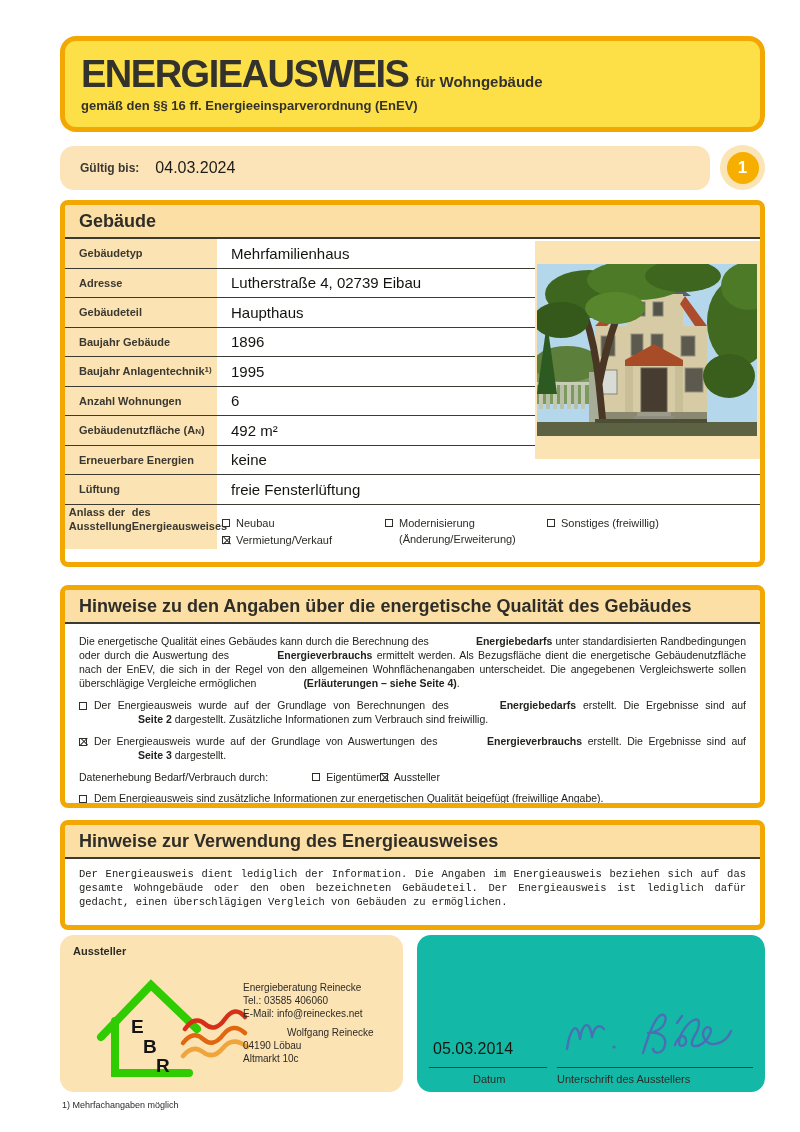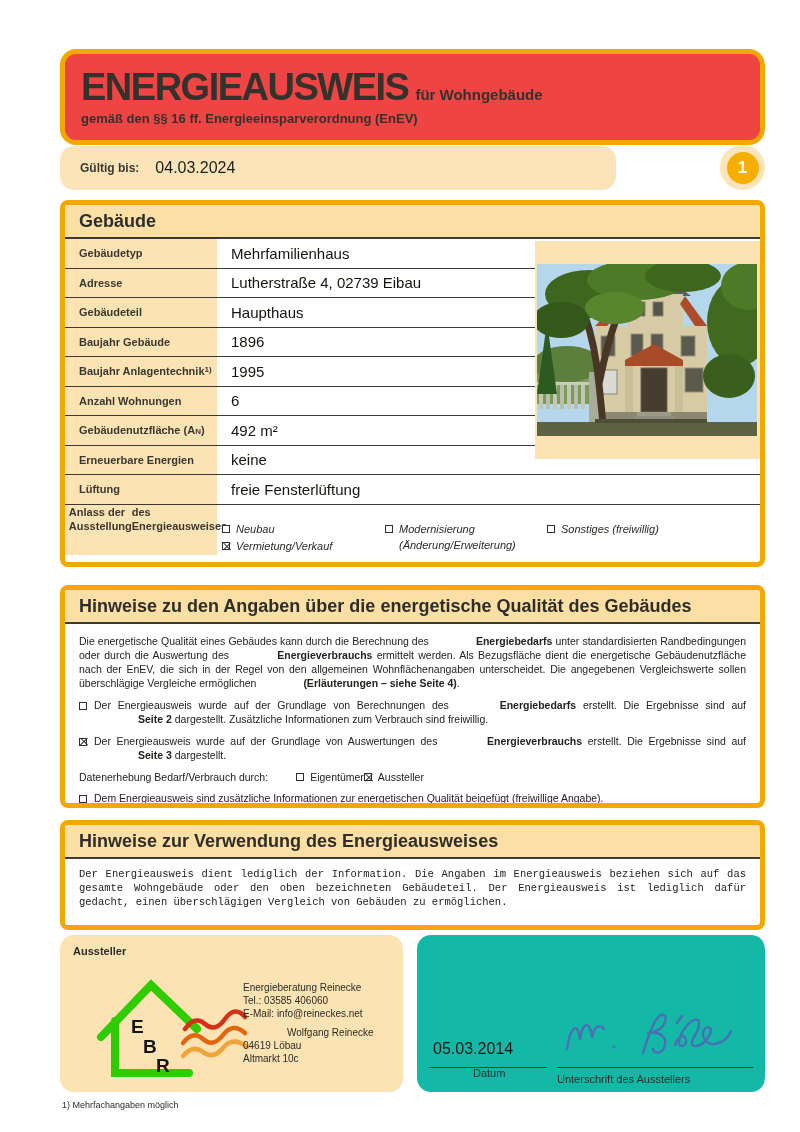--- a/index.html
+++ b/index.html
@@ -1,29 +1,29 @@
 <!DOCTYPE html>
 <html><head>
 <meta charset="utf-8">
 <style>
   * { margin:0; padding:0; box-sizing:border-box; }
   html,body { background:#ffffff; }
   body { font-family:"Liberation Sans", sans-serif; color:#2b2a25; }
   .page { position:relative; width:800px; height:1132px; background:#ffffff; overflow:hidden; }
 
   
-  .header-box { position:absolute; left:60px; top:49px; width:705px; height:96px;
-    border:5px solid #f2a702; border-radius:16px; background:#ef4444; padding:14px 0 0 16px; }
+  .header-box { position:absolute; left:60px; top:36px; width:705px; height:96px;
+    border:5px solid #f2a702; border-radius:16px; background:#fde047; padding:14px 0 0 16px; }
   .title-line { display:flex; align-items:baseline; }
   .title-main { font-size:38px; font-weight:bold; letter-spacing:-1.5px; color:#33322c; line-height:38px; }
   .title-suffix { font-size:15px; font-weight:bold; margin-left:7px; color:#33322c; }
   .subtitle { font-size:13px; font-weight:bold; margin-top:5px; color:#33322c; }
 
   
-  .valid-bar { position:absolute; left:60px; top:146px; width:556px; height:44px;
+  .valid-bar { position:absolute; left:60px; top:146px; width:650px; height:44px;
     background:#fce4b8; border-radius:14px; display:flex; align-items:center; }
   .valid-label { font-size:12px; font-weight:bold; color:#3a3831; margin-left:20px; }
   .valid-date { font-size:16px; color:#1c1c18; margin-left:16px; }
   .page-badge { position:absolute; left:720px; top:145px; width:45px; height:45px; border-radius:50%;
     background:#fbe4b6; display:flex; align-items:center; justify-content:center; }
   .page-badge .inner { width:32px; height:32px; border-radius:50%; background:#f6ae00;
     display:flex; align-items:center; justify-content:center; color:#fff; font-size:17px; font-weight:bold; }
 
   
   .gold-box { position:absolute; left:60px; width:705px; border:5px solid #f2a702; border-radius:8px;
@@ -37,21 +37,21 @@
   .g-row.last { border-bottom:none; height:auto; min-height:44px; }
   .g-label { width:152px; flex-shrink:0; background:#fce3b4; display:flex; align-items:center;
     padding-left:14px; font-size:11px; font-weight:bold; color:#3a3830; }
   .g-label sup { font-size:8px; margin-top:-4px; }
   .g-label sub { font-size:8px; margin-bottom:-3px; }
   .g-value { flex:1; display:flex; align-items:center; padding-left:14px; font-size:15px; color:#14140f; }
   .g-label.two-line { flex-direction:row; align-items:flex-start; justify-content:center; line-height:14px; }
   .photo-block { position:absolute; top:36px; right:0; width:225px; height:218px; background:#fce3b4; }
   .photo-block svg { position:absolute; left:2px; top:23px; }
 
-  .occ-options { flex:1; display:flex; padding:16px 0 0 5px;font-style:italic; }
+  .occ-options { flex:1; display:flex; padding:10px 0 0 5px; }
   .occ-col { display:flex; flex-direction:column; }
   .occ-col1 { width:163px; }
   .occ-col2 { width:162px; }
   .cb-item { display:flex; align-items:center; gap:6px; font-size:11px; color:#2c2b26; height:17px; }
   .occ-sub { font-size:11px; color:#2c2b26; padding-left:14px; height:17px; line-height:15px; }
   .cb { width:8px; height:8px; border:1.2px solid #2f2f2a; background:#fff; position:relative;
     display:inline-block; flex-shrink:0; }
   .cb.checked::before, .cb.checked::after { content:""; position:absolute; left:-1.2px; top:2.8px;
     width:10px; height:1.3px; background:#2f2f2a; }
   .cb.checked::before { transform:rotate(45deg); }
@@ -61,38 +61,38 @@
   .notes-box { top:585px; height:223px; }
   .notes-content { padding:10px 14px 0 14px; }
   .rich, .note-text, .plain-text { font-size:10.5px; line-height:14px; text-align:justify; color:#23221e; }
   .rich .b, .note-text .b { font-weight:bold;margin-left:44px; }
   .note-item { display:flex; gap:7px; margin-top:9px; }
   .note-item .cb { margin-top:2.5px; }
   .note-text { flex:1; line-height:13.5px; }
   .collection-row { display:flex; align-items:center; margin-top:9px; font-size:10.5px; color:#23221e; }
   .collection-row .cb-item { font-size:10.5px; color:#23221e; height:auto; }
   .collection-row .cb-item:nth-of-type(1) { margin-left:18px; }
-  .collection-row .cb-item:nth-of-type(2) { margin-left:28px; }
+  .collection-row .cb-item:nth-of-type(2) { margin-left:44px; }
 
   .usage-box { top:820px; height:110px; }
   .usage-content { padding:8px 14px 0 14px;font-family:Liberation Mono, monospace; }
 
   
   .issuer-box { position:absolute; left:60px; top:935px; width:343px; height:157px;
     background:#fce3b4; border-radius:14px; }
   .issuer-label { position:absolute; left:13px; top:10px; font-size:11px; font-weight:bold; color:#2c2b26; }
   .issuer-logo { position:absolute; left:33px; top:40px; }
   .issuer-contact { position:absolute; left:183px; top:46px; font-size:10px; line-height:13px; color:#2c2b26; }
   .issuer-contact .blk2 { margin-top:6px;margin-left:44px; }
 
   .sign-box { position:absolute; left:417px; top:935px; width:348px; height:157px;
     background:#14b8a6; border-radius:14px; }
   .sign-date { position:absolute; left:16px; top:105px; font-size:16px; color:#16160f; }
   .date-line { position:absolute; left:12px; top:132px; width:118px; border-top:1.5px solid #3b3a33; }
-  .date-label { position:absolute; left:12px; top:132px; font-size:11px; color:#2c2b26;padding-left:44px; }
+  .date-label { position:absolute; left:12px; top:138px; font-size:11px; color:#2c2b26;padding-left:44px; }
   .sig-line { position:absolute; left:140px; top:132px; width:196px; border-top:1.5px solid #3b3a33; }
   .sig-label { position:absolute; left:140px; top:138px; font-size:11px; color:#2c2b26; }
   .signature { position:absolute; left:140px; top:68px; }
 
   .footnote { position:absolute; left:62px; top:1100px; font-size:9px; color:#2c2b26; }
 </style>
 </head>
 <body>
 
 <div class="page">
@@ -315,21 +315,21 @@
       <text x="63" y="97" font-family="Liberation Sans, sans-serif" font-size="19" font-weight="bold" fill="#141414">R</text>
       <path d="M92,54 q10,-14 20,-5 t20,-5 t20,-2" fill="none" stroke="#d43018" stroke-width="4.5" stroke-linecap="round"></path>
       <path d="M90,68 q10,-13 20,-4 t20,-4 t22,-2" fill="none" stroke="#e0660f" stroke-width="4.5" stroke-linecap="round"></path>
       <path d="M90,81 q10,-12 20,-4 t20,-4 t24,-1" fill="none" stroke="#f0a43c" stroke-width="4.5" stroke-linecap="round"></path>
     </svg>
     <div class="issuer-contact">
       <div>Energieberatung Reinecke</div>
       <div>Tel.: 03585 406060</div>
       <div>E-Mail: info@reineckes.net</div>
       <div class="blk2">Wolfgang Reinecke</div>
-      <div>04619 Löbau</div>
+      <div>04190 Löbau</div>
       <div>Altmarkt 10c</div>
     </div>
   </div>
 
   <div class="sign-box">
     <div class="sign-date">05.03.2014</div>
     <div class="date-line"></div>
     <div class="date-label">Datum</div>
     <svg class="signature" width="196" height="62" viewBox="0 0 196 62">
       <g fill="none" stroke="#4a6fb5" stroke-width="2.4" stroke-linecap="round" stroke-linejoin="round">

